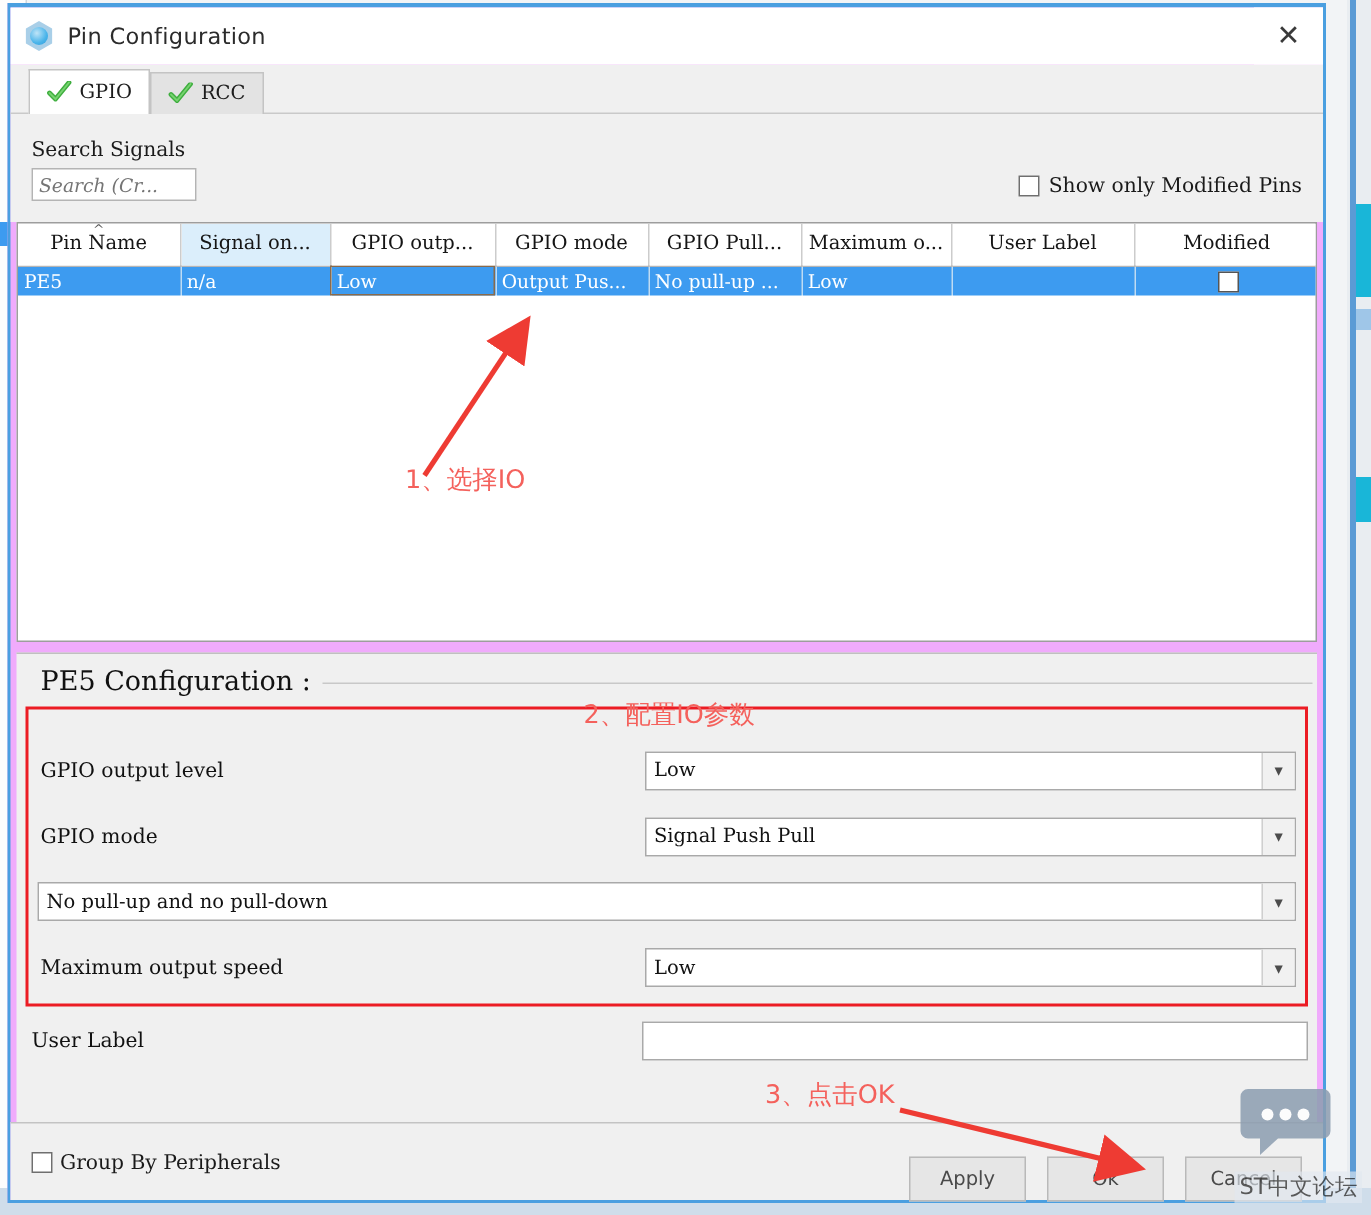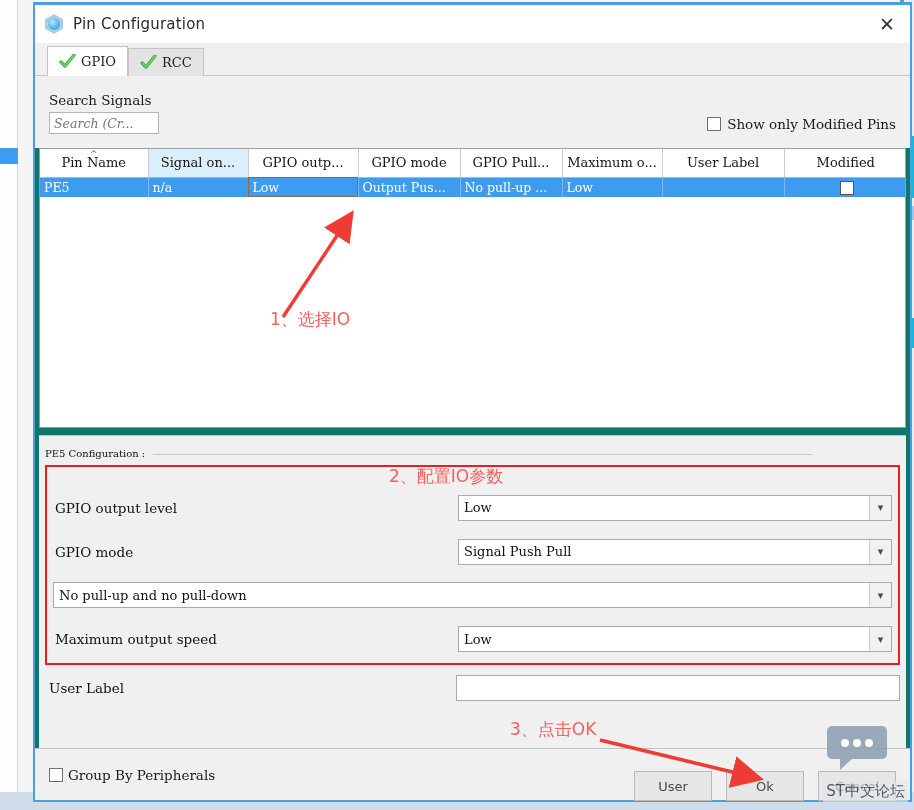--- a/index.html
+++ b/index.html
@@ -30,23 +30,23 @@
   .bg-r-line { position: absolute; background: #5b9bd5; }
   .bg-r-teal { position: absolute; background: #19b6d8; }
   .bg-bottom-band {
     position: absolute; left: 0; top: 792px; width: 914px; height: 18px;
     background: #cfddea;
   }
 
   
   .dialog {
     position: absolute;
-    left: 33px; top: 2px;
+    left: 5px; top: 2px;
     width: 879px; height: 800px;
-    background: #0f766e;
+    background: #f0abfc;
     border: 2px solid #4a9fe0;
     border-top-width: 3px;
     display: flex; flex-direction: column;
   }
   .titlebar {
     height: 38px; background: #ffffff;
     display: flex; align-items: center;
     padding: 0 0 0 8px;
     flex: none;
     position: relative;
@@ -156,21 +156,21 @@
   
   .confpanel {
     margin: 7px 4px 0 4px;
     background: #f0f0f0;
     border-top: 1px solid #c0c0c0;
     flex: 1 1 auto;
     position: relative;
     padding: 6px 6px 0 6px;
   }
   .conf-title {
-    font-size: 10px; color: #111; margin: 2px 0 6px 0;
+    font-size: 18px; color: #111; margin: 2px 0 6px 10px;
     display: inline-block; position: relative; z-index: 3;
   }
   .conf-title::after {
     content: ""; position: absolute; left: calc(100% + 8px); top: 50%;
     width: 660px; height: 1px; background: #c8c8c8;
   }
   .conf-rows {
     border: 2px solid #ec1c24;
     padding: 19px 6px 2px 6px;
     height: 200px;
@@ -375,21 +375,21 @@
         <input class="ul-input" type="text" style="">
       </div>
     </div>
 
     <div class="footer">
       <div class="groupby">
         <span class="cbox"></span>
         <span>Group By Peripherals</span>
       </div>
       <div class="btnrow">
-        <div class="dlgbtn">User</div>
+        <div class="dlgbtn">Apply</div>
         <div class="dlgbtn">Ok</div>
         <div class="dlgbtn">Cancel</div>
       </div>
     </div>
 
   </div>
 
   <svg class="anno-svg" width="914" height="810">
     <defs>
       <marker id="ah" markerWidth="9" markerHeight="9" refX="7" refY="4.5" orient="auto">

